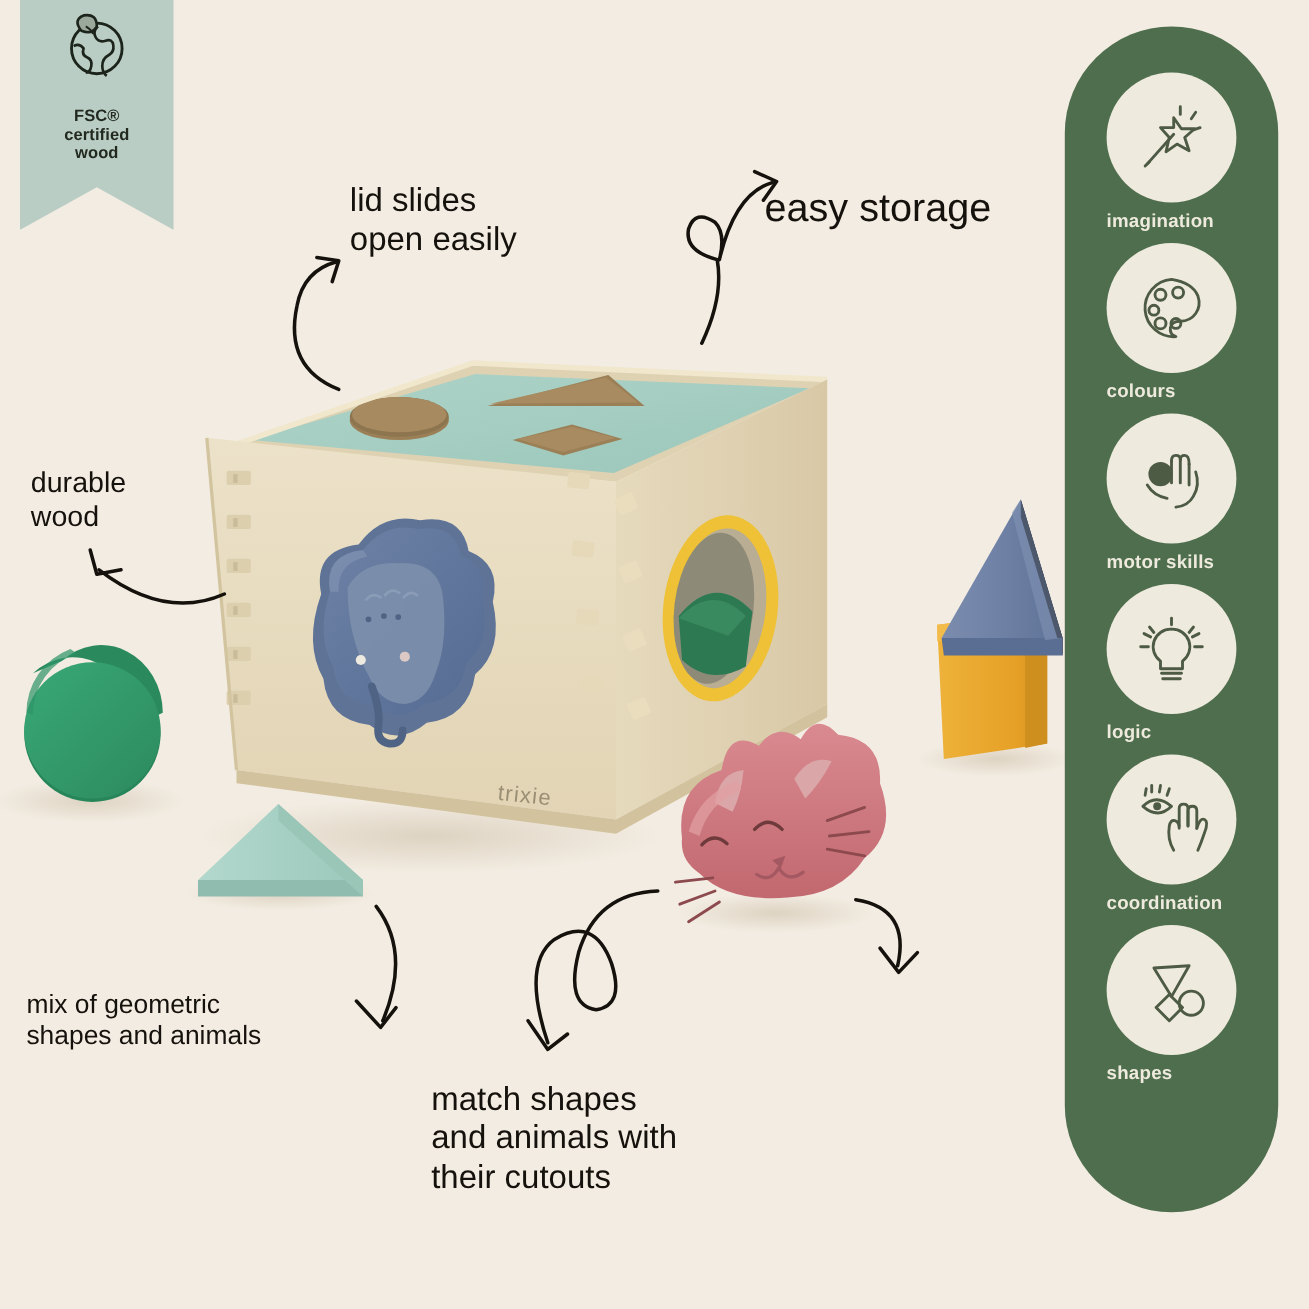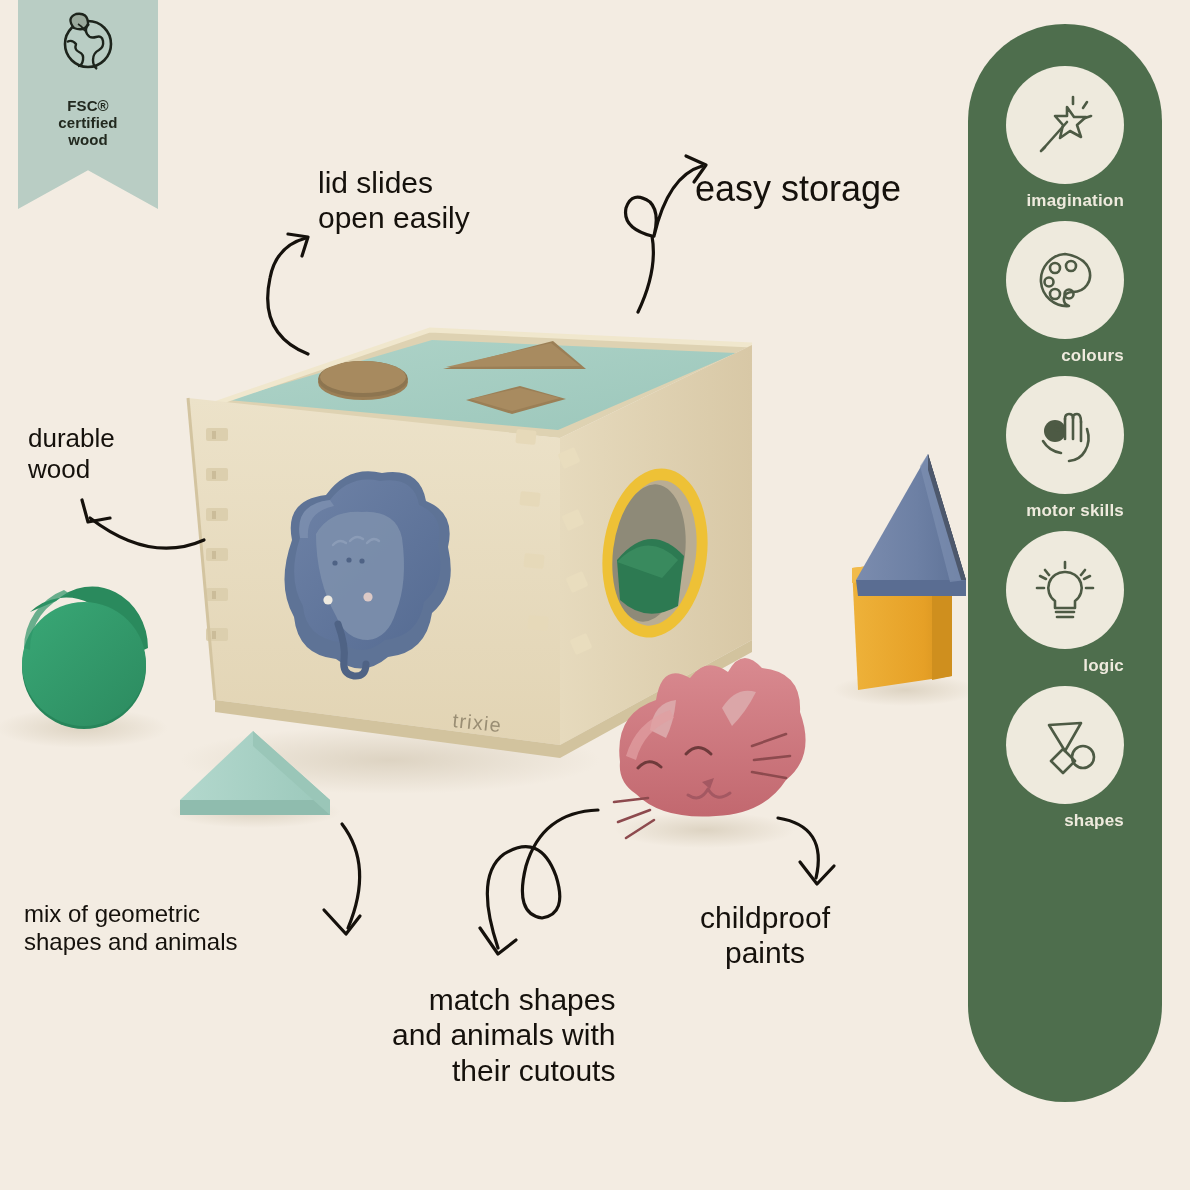--- a/index.html
+++ b/index.html
@@ -27,37 +27,37 @@
 
   
   .anno{
     position:absolute;color:#15110c;font-weight:400;
     line-height:1.18;white-space:pre-line;
   }
   .anno-lid{left:318px;top:165px;font-size:30px;}
   .anno-storage{left:695px;top:168px;font-size:36px;}
   .anno-durable{left:28px;top:423px;font-size:26px;}
   .anno-mix{left:24px;top:900px;font-size:24px;}
-  .anno-match{left:392px;top:982px;font-size:30px;text-align:right;}
+  .anno-match{left:392px;top:982px;font-size:30px;text-align:left;}
   .anno-child{left:700px;top:900px;font-size:30px;text-align:center;}
 
   svg.ink{position:absolute;overflow:visible;pointer-events:none;}
   .ink path{fill:none;stroke:#15110c;stroke-width:3.2;
     stroke-linecap:round;stroke-linejoin:round;}
   .ink .head{fill:none;stroke:#15110c;stroke-width:3.2;
     stroke-linecap:round;stroke-linejoin:round;}
 
   
   .panel{
     position:absolute;left:968px;top:24px;width:194px;height:1078px;
     background:#4e6e4d;border-radius:97px;
     display:flex;flex-direction:column;align-items:center;
     padding-top:42px;box-sizing:border-box;
   }
-  .benefit{display:flex;flex-direction:column;align-items:flex-end;margin-bottom:10px;}
+  .benefit{display:flex;flex-direction:column;align-items:flex-start;margin-bottom:10px;}
   .benefit .disc{
     width:118px;height:118px;border-radius:50%;
     background:#eeeadd;display:flex;align-items:center;justify-content:center;
   }
   .benefit .disc svg{width:72px;height:72px;}
   .benefit .disc svg *{
     fill:none;stroke:#4d5a44;stroke-width:2.6;
     stroke-linecap:round;stroke-linejoin:round;
   }
   .benefit .disc svg .fill{fill:#4d5a44;stroke:none;}
@@ -320,22 +320,20 @@
 
   <div class="anno anno-match">match shapes
 and animals with
 their cutouts</div>
   <svg class="ink" style="left:470px;top:788px;width:135px;height:180px" viewBox="0 0 135 180">
     <path d="M128 22 Q72 24 56 78 Q44 126 72 130 Q98 126 86 88
              Q70 44 34 66 Q4 88 28 160"></path>
     <path class="head" d="M10 140 L28 166 L46 152"></path>
   </svg>
 
-  <div class="anno anno-child">childproof
-paints</div>
   <svg class="ink" style="left:772px;top:812px;width:80px;height:78px" viewBox="0 0 80 78">
     <path d="M6 6 Q56 14 44 66"></path>
     <path class="head" d="M28 50 L45 72 L62 54"></path>
   </svg>
 
   <div class="panel">
 
     <div class="benefit">
       <div class="disc">
         <svg viewBox="0 0 72 72">
@@ -393,20 +391,37 @@
             <path d="M56 16 L52 21"></path>
           <path d="M8 34 L15 34"></path>
             <path d="M64 34 L57 34"></path>
           <path d="M11 22 L17 25"></path>
             <path d="M61 22 L55 25"></path>
         </svg>
       </div>
       <div class="blabel">logic</div>
     </div>
 
+    <div class="benefit">
+      <div class="disc">
+        <svg viewBox="0 0 72 72">
+          <path d="M10 24 q12 -12 26 0 q-12 12 -26 0 Z"></path>
+          <circle class="fill" cx="23" cy="24" r="3.6"></circle>
+          <path d="M12 14 L13 8"></path>
+            <path d="M18 11 L18 5"></path>
+            <path d="M25 11 L26 5"></path>
+          <path d="M32 14 L34 8"></path>
+          <path d="M38 64 q-6 -10 -4 -22 q1 -6 5 -5 q4 1 4 7"></path>
+          <path d="M43 42 L43 26 q0 -4 4 -4 q4 0 4 4 L51 42"></path>
+          <path d="M51 42 L51 28 q0 -4 4 -4 q4 0 4 4 L59 44"></path>
+          <path d="M59 44 q3 -10 7 -8 q4 2 0 12 q-3 9 -6 16"></path>
+        </svg>
+      </div>
+      <div class="blabel">coordination</div>
+    </div>
 
     <div class="benefit">
       <div class="disc">
         <svg viewBox="0 0 72 72">
           <path d="M20 16 L52 14 L36 42 Z"></path>
           <path d="M22 52 L34 40 L46 52 L34 64 Z"></path>
           <circle cx="54" cy="48" r="11"></circle>
         </svg>
       </div>
       <div class="blabel">shapes</div>

